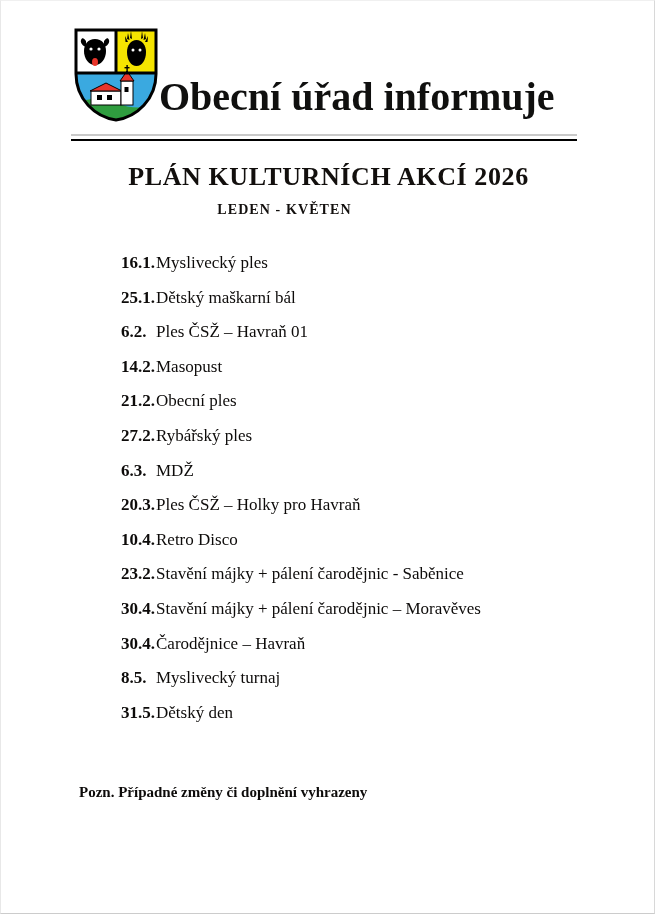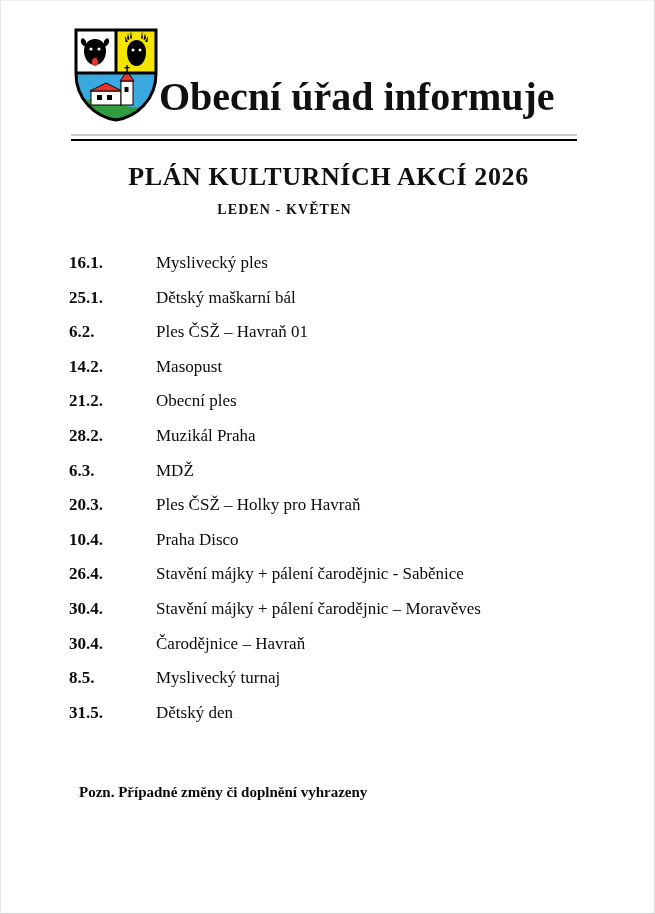--- a/index.html
+++ b/index.html
@@ -105,21 +105,21 @@
   }
   .event-row {
     position: relative;
     height: 34.6px;
     display: flex;
     align-items: flex-start;
   }
   .event-date {
     box-sizing: border-box;
     width: 155px;
-    padding-left: 68px;
+    padding-left: 120px;
     font-size: 17px;
     font-weight: bold;
     color: #0d0b0a;
     white-space: nowrap;
   }
   .event-name {
     font-size: 17px;
     font-weight: normal;
     color: #0d0b0a;
     white-space: nowrap;
@@ -217,37 +217,37 @@
       </div>
       <div class="event-row">
         <div class="event-date">14.2.</div>
         <div class="event-name">Masopust</div>
       </div>
       <div class="event-row">
         <div class="event-date">21.2.</div>
         <div class="event-name">Obecní ples</div>
       </div>
       <div class="event-row">
-        <div class="event-date">28.2.</div>
-        <div class="event-name">Muzikál Praha</div>
+        <div class="event-date">27.2.</div>
+        <div class="event-name">Rybářský ples</div>
       </div>
       <div class="event-row">
         <div class="event-date">6.3.</div>
         <div class="event-name">MDŽ</div>
       </div>
       <div class="event-row">
         <div class="event-date">20.3.</div>
         <div class="event-name">Ples ČSŽ – Holky pro Havraň</div>
       </div>
       <div class="event-row">
         <div class="event-date">10.4.</div>
-        <div class="event-name">Praha Disco</div>
-      </div>
-      <div class="event-row">
-        <div class="event-date">26.4.</div>
+        <div class="event-name">Retro Disco</div>
+      </div>
+      <div class="event-row">
+        <div class="event-date">23.2.</div>
         <div class="event-name">Stavění májky + pálení čarodějnic - Saběnice</div>
       </div>
       <div class="event-row">
         <div class="event-date">30.4.</div>
         <div class="event-name">Stavění májky + pálení čarodějnic – Moravěves</div>
       </div>
       <div class="event-row">
         <div class="event-date">30.4.</div>
         <div class="event-name">Čarodějnice – Havraň</div>
       </div>

